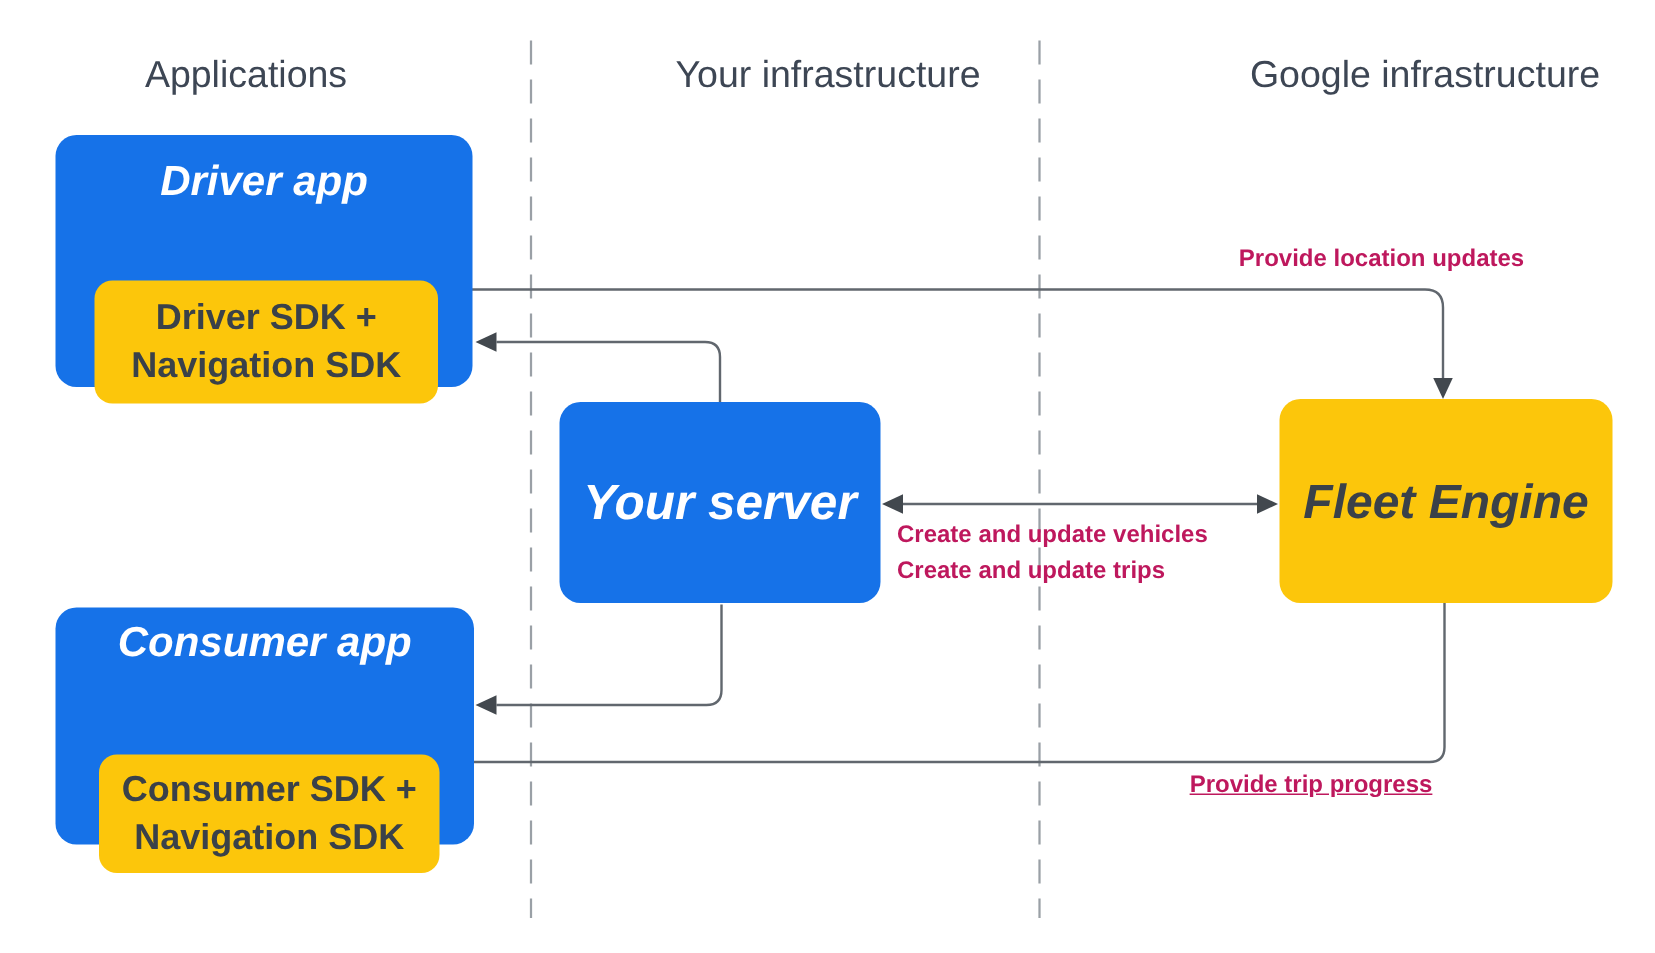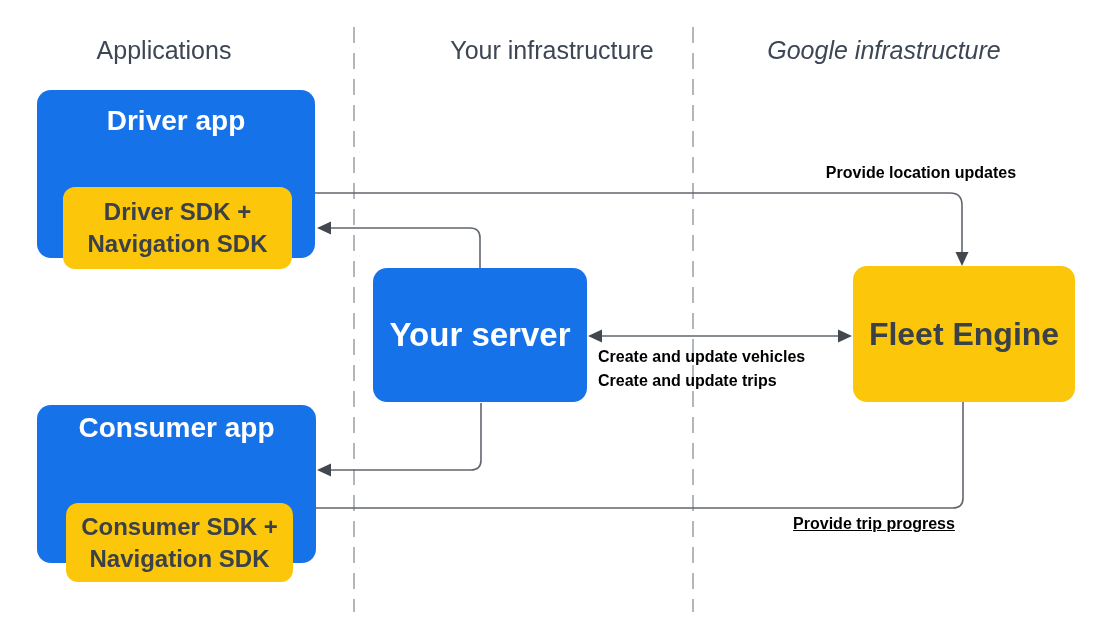--- a/index.html
+++ b/index.html
@@ -10,31 +10,31 @@
   .wires{position:absolute;left:0;top:0;width:1103px;height:635px;}
   .col-header{
     position:absolute;transform:translateX(-50%);white-space:nowrap;
     font-size:25px;font-weight:400;color:#3d4654;line-height:26px;
   }
   .node{position:absolute;border-radius:14px;}
   .node.blue{background:#1672e8;}
   .node.yellow{background:#fcc60b;}
   .node-title{
     position:absolute;left:0;right:0;display:flex;align-items:center;justify-content:center;
-    font-weight:700;white-space:nowrap;
+    font-weight:700;white-space:nowrap;font-style:italic;
   }
   .title-white{color:#ffffff;font-size:28px;}
   .title-dark{color:#3a4149;font-size:32px;}
   .sdk{
     position:absolute;background:#fcc60b;border-radius:12px;
     display:flex;flex-direction:column;align-items:center;justify-content:center;
     color:#3a4149;font-weight:700;font-size:24px;line-height:32px;text-align:center;white-space:nowrap;margin-top:36px;
   }
   .edge-label{
-    position:absolute;font-size:16px;font-weight:700;color:#000000;line-height:16px;white-space:nowrap;
+    position:absolute;font-size:16px;font-weight:700;color:#be185d;line-height:16px;white-space:nowrap;
   }
   .edge-label.centered{transform:translateX(-50%);}
 </style>
 </head>
 <body>
 
 <div class="canvas">
 
   <svg class="wires" viewBox="0 0 1103 635">
 
@@ -63,21 +63,21 @@
     </g>
 
     <g>
       <path d="M963 402 V498 Q963 508 953 508 H306" fill="none" stroke="#61676e" stroke-width="1.6"></path>
       <polygon points="292,508 306,501.5 306,514.5" fill="#42484e"></polygon>
     </g>
   </svg>
 
   <div class="col-header" style="left:552px;top:37px;">Your infrastructure</div>
   <div class="col-header" style="left:164px;top:37px;">Applications</div>
-  <div class="col-header" style="left:884px;top:37px;font-style:italic;">Google infrastructure</div>
+  <div class="col-header" style="left:950px;top:37px;">Google infrastructure</div>
 
   <div class="node blue" style="left:37px;top:90px;width:278px;height:168px;">
     <div class="node-title title-white" style="top:0;height:61px;">Driver app</div>
     <div class="sdk" style="left:26px;top:61px;width:229px;height:82px;">
       <span>Driver SDK +</span>
       <span>Navigation SDK</span>
     </div>
   </div>
 
   <div class="node blue" style="left:37px;top:405px;width:279px;height:158px;">

